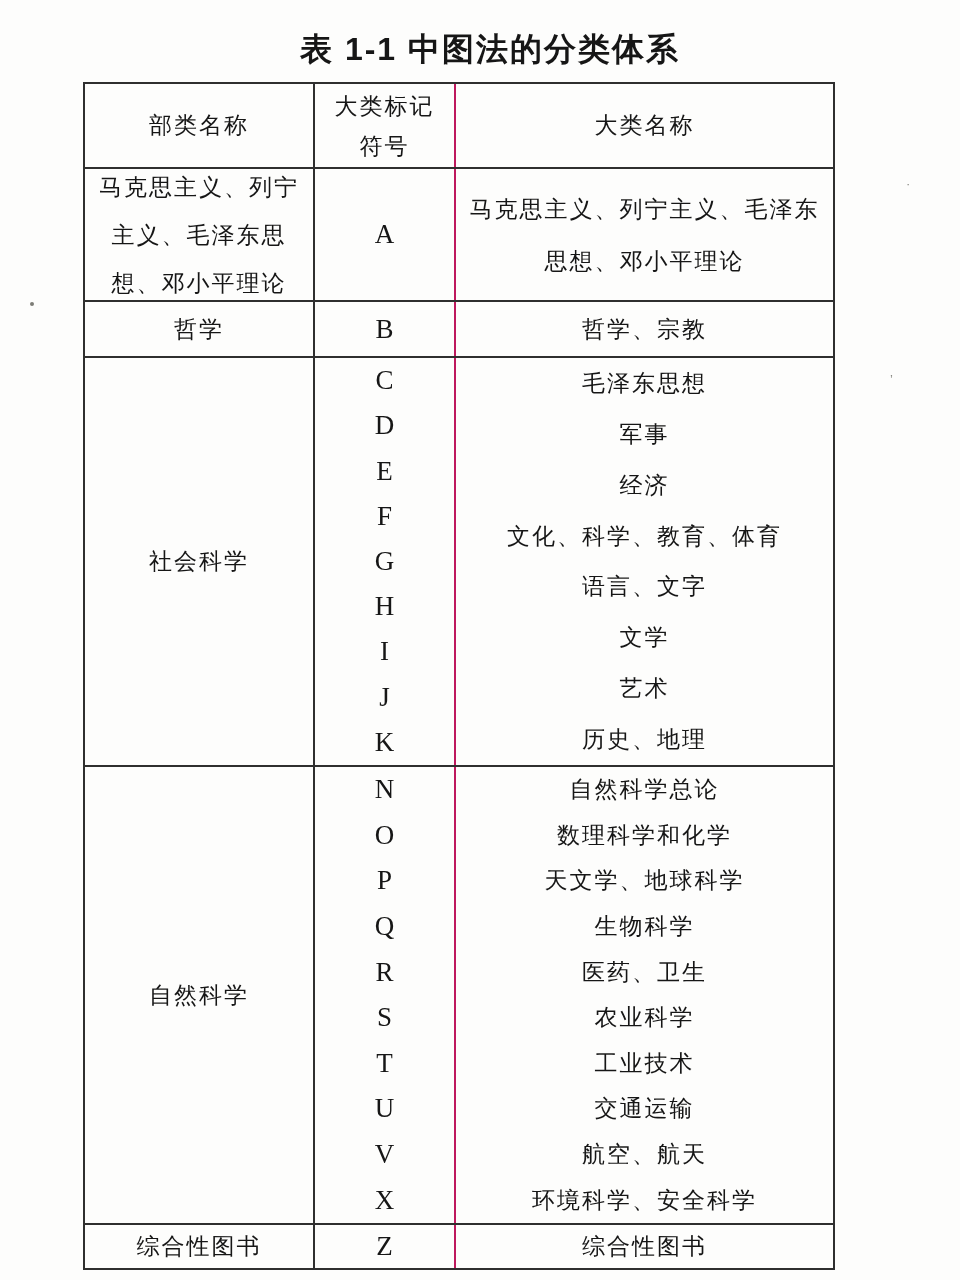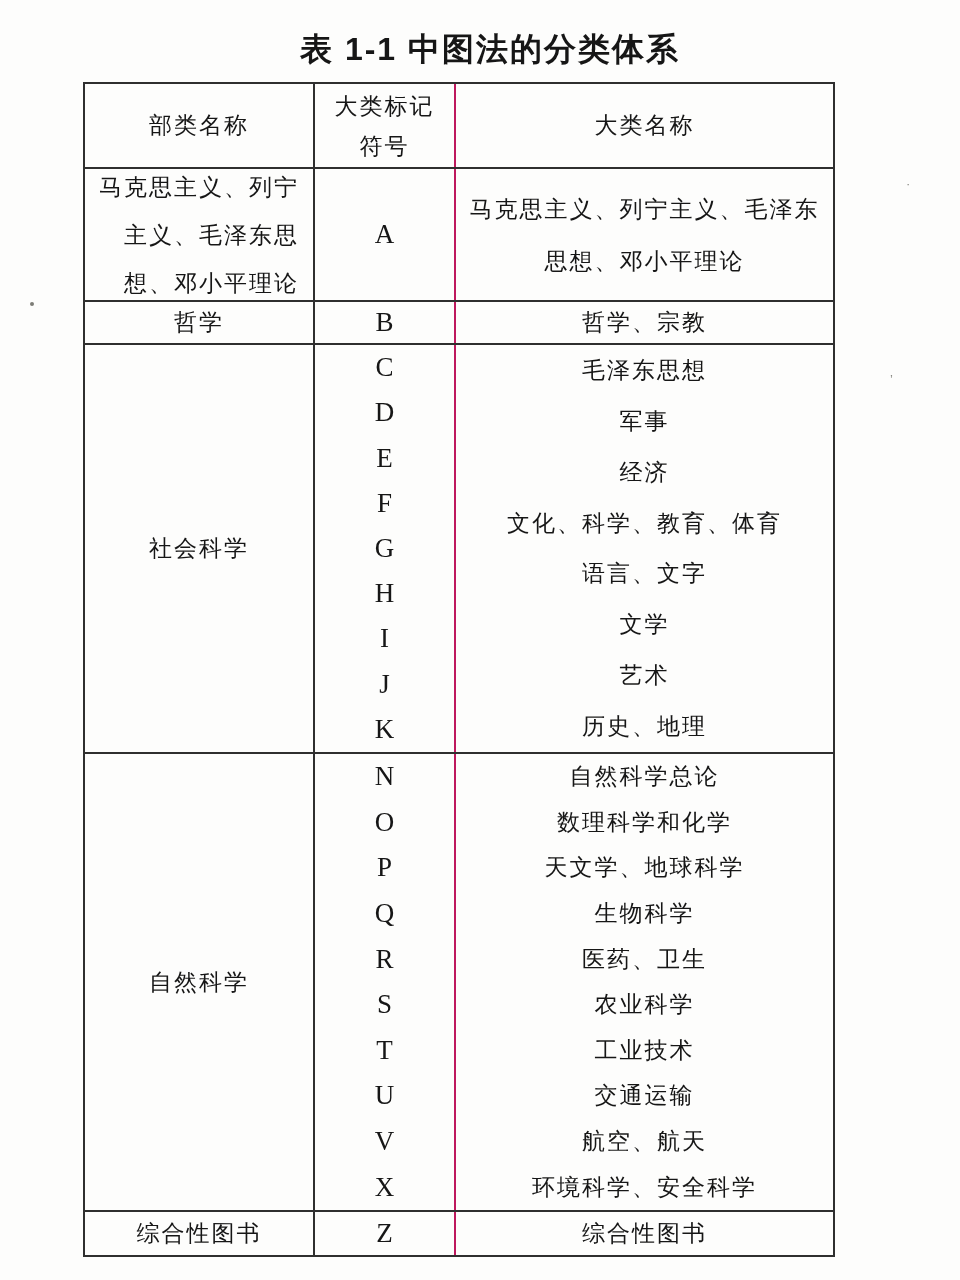--- a/index.html
+++ b/index.html
@@ -23,21 +23,21 @@
     background:transparent;
   }
   .t-row { display:flex; box-sizing:border-box; border-top:2px solid #2f2f2f; }
   .t-row.first { border-top:none; }
 
   .cell {
     box-sizing:border-box; display:flex; flex-direction:column;
     align-items:center; justify-content:center; text-align:center;
     font-size:23px; letter-spacing:2px; color:#161616;
   }
-  .c1 { width:228px;text-align:right; }
+  .c1 { width:228px; }
   .c2 { width:141px; border-left:2px solid #2f2f2f; }
   .c3 { flex:1; border-left:2px solid #be185d; }
 
   .code {
     font-family:"Liberation Serif", serif;
     font-size:27px; letter-spacing:0; font-weight:500;
   }
   .hdr-line { line-height:40px; }
 
   .stack { justify-content:stretch; padding:0; }
@@ -70,21 +70,21 @@
     <div class="t-row" style="height:133px">
       <div class="cell c1">
         <div class="wrap-cat">马克思主义、列宁主义、毛泽东思想、邓小平理论</div>
       </div>
       <div class="cell c2 code">A</div>
       <div class="cell c3">
         <div class="wrap-name">马克思主义、列宁主义、毛泽东思想、邓小平理论</div>
       </div>
     </div>
 
-    <div class="t-row" style="height:43px">
+    <div class="t-row" style="height:56px">
       <div class="cell c1">哲学</div>
       <div class="cell c2 code">B</div>
       <div class="cell c3">哲学、宗教</div>
     </div>
 
     <div class="t-row" style="height:409px">
       <div class="cell c1">社会科学</div>
       <div class="cell c2 stack">
         <div class="item code">C</div>
         <div class="item code">D</div>

